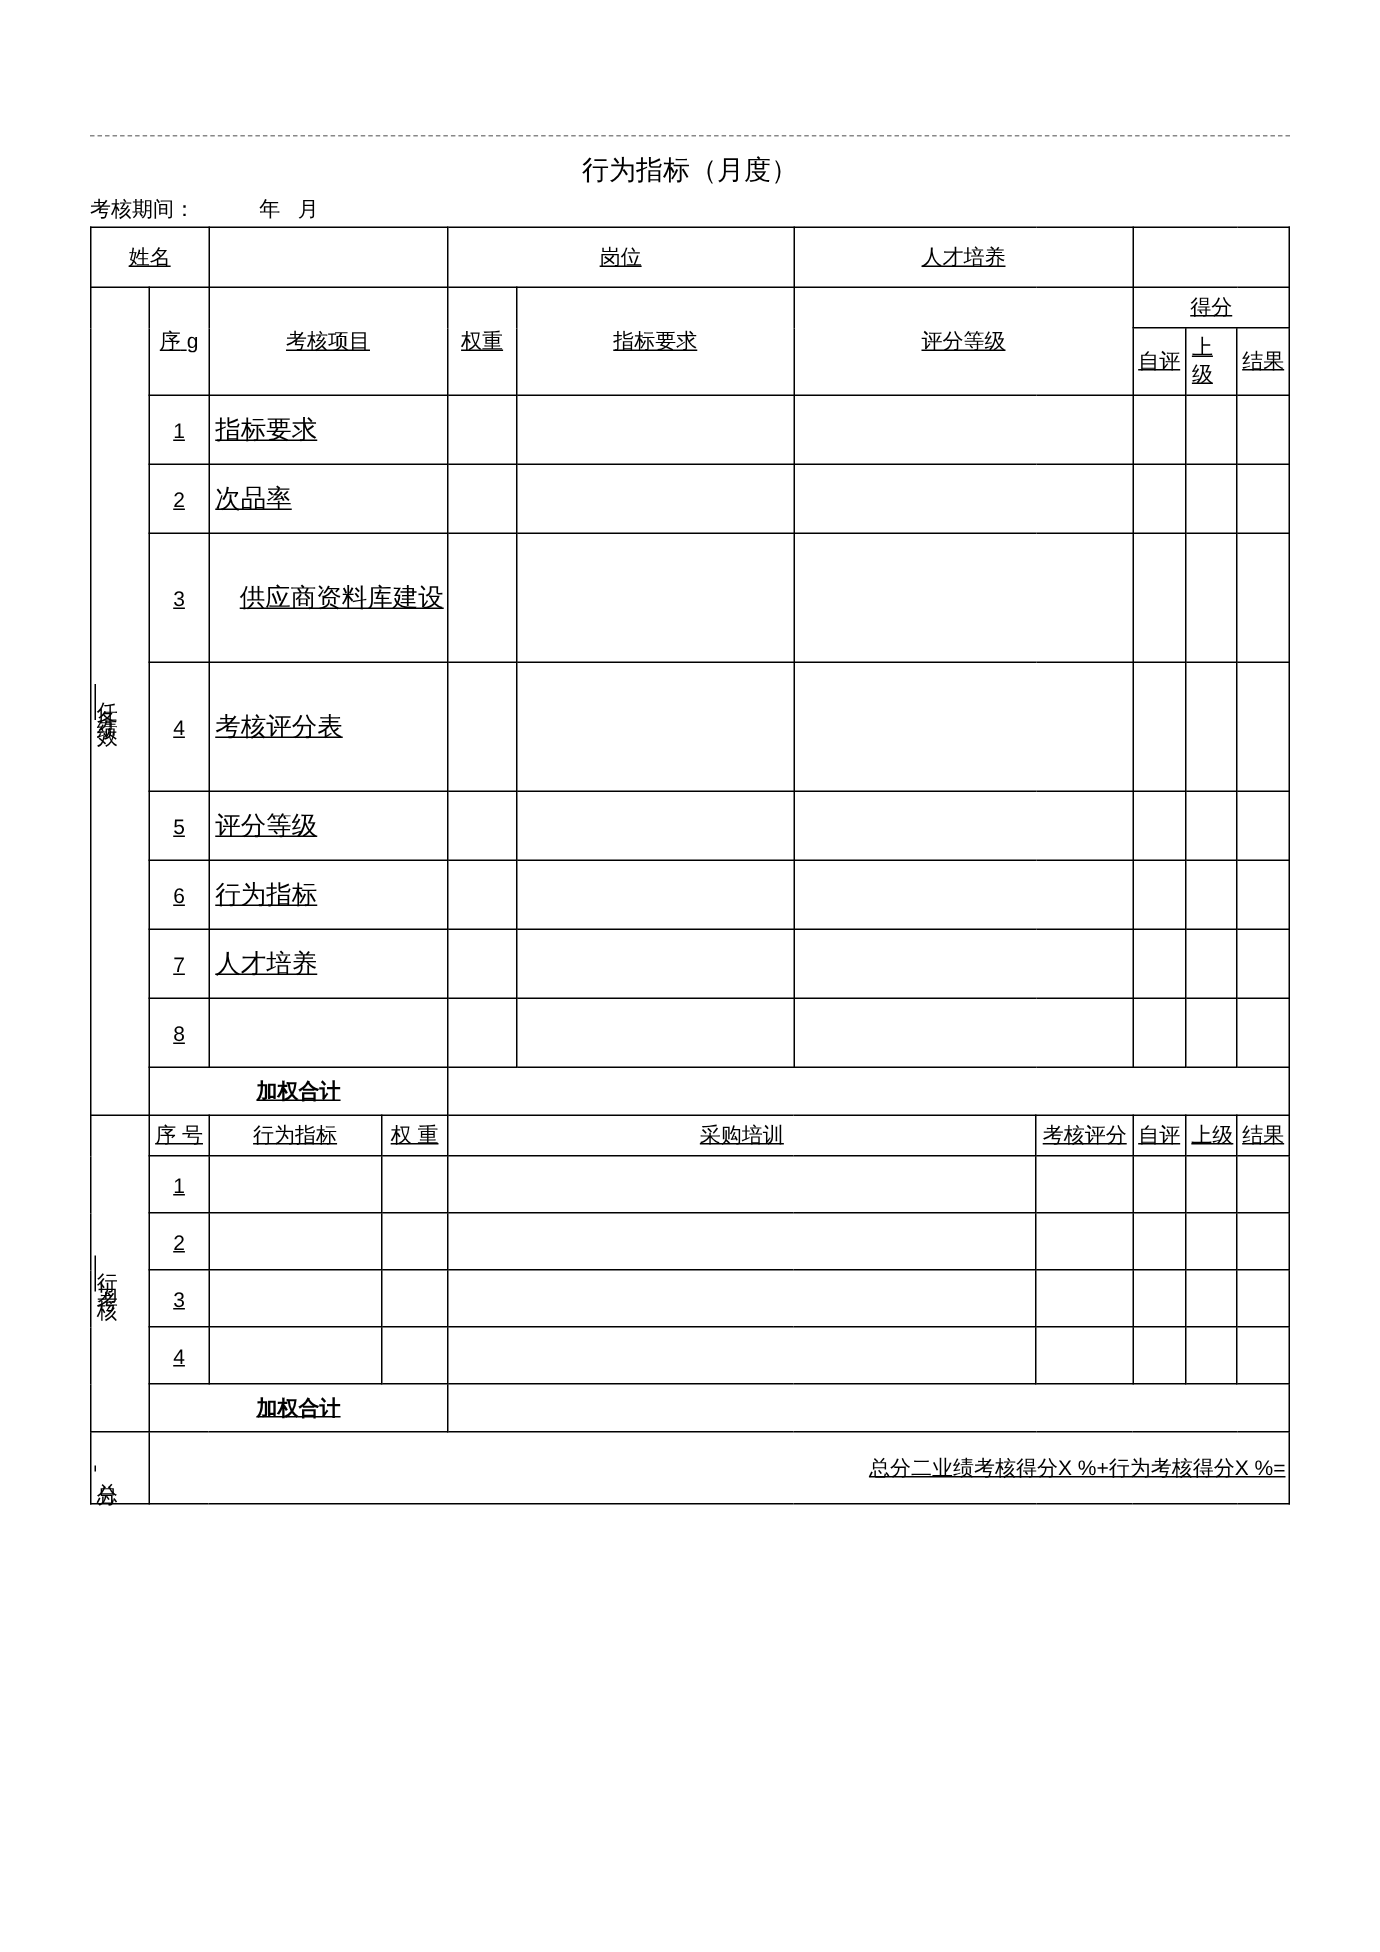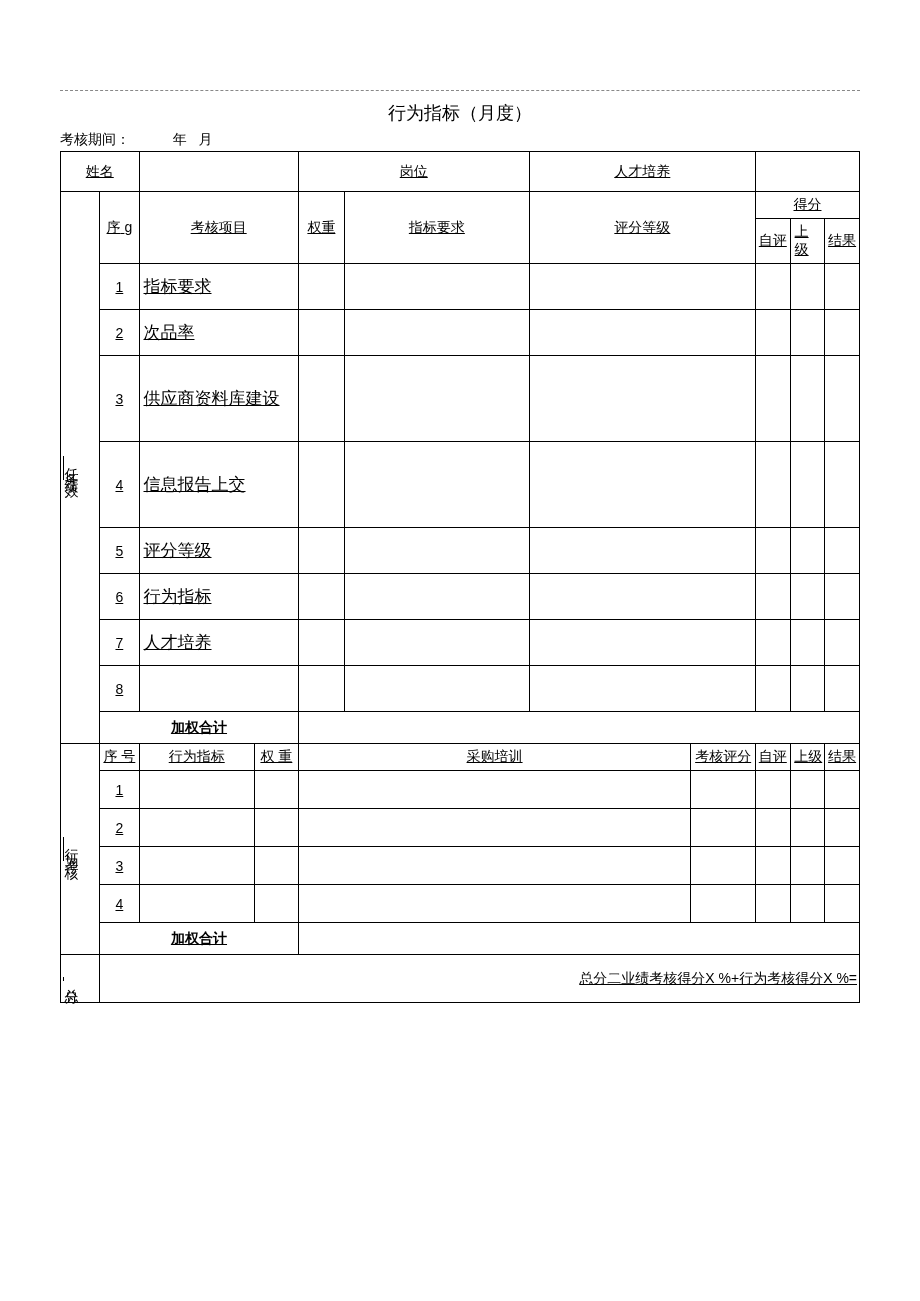--- a/index.html
+++ b/index.html
@@ -155,31 +155,31 @@
     <td colspan="2" class="left item-text">次品率</td>
     <td></td>
     <td></td>
     <td colspan="2"></td>
     <td></td>
     <td></td>
     <td></td>
   </tr>
   <tr class="tall2">
     <td>3</td>
-    <td colspan="2" class="left item-text" style="line-height:2;">供应商资料库建设</td>
+    <td colspan="2" class="left item-text" style="line-height:2;text-align:right;">供应商资料库建设</td>
     <td></td>
     <td></td>
     <td colspan="2"></td>
     <td></td>
     <td></td>
     <td></td>
   </tr>
   <tr class="tall2">
     <td>4</td>
-    <td colspan="2" class="left item-text" style="line-height:2;">信息报告上交</td>
+    <td colspan="2" class="left item-text" style="line-height:2;">考核评分表</td>
     <td></td>
     <td></td>
     <td colspan="2"></td>
     <td></td>
     <td></td>
     <td></td>
   </tr>
   <tr class="tall">
     <td>5</td>
     <td colspan="2" class="left item-text">评分等级</td>

